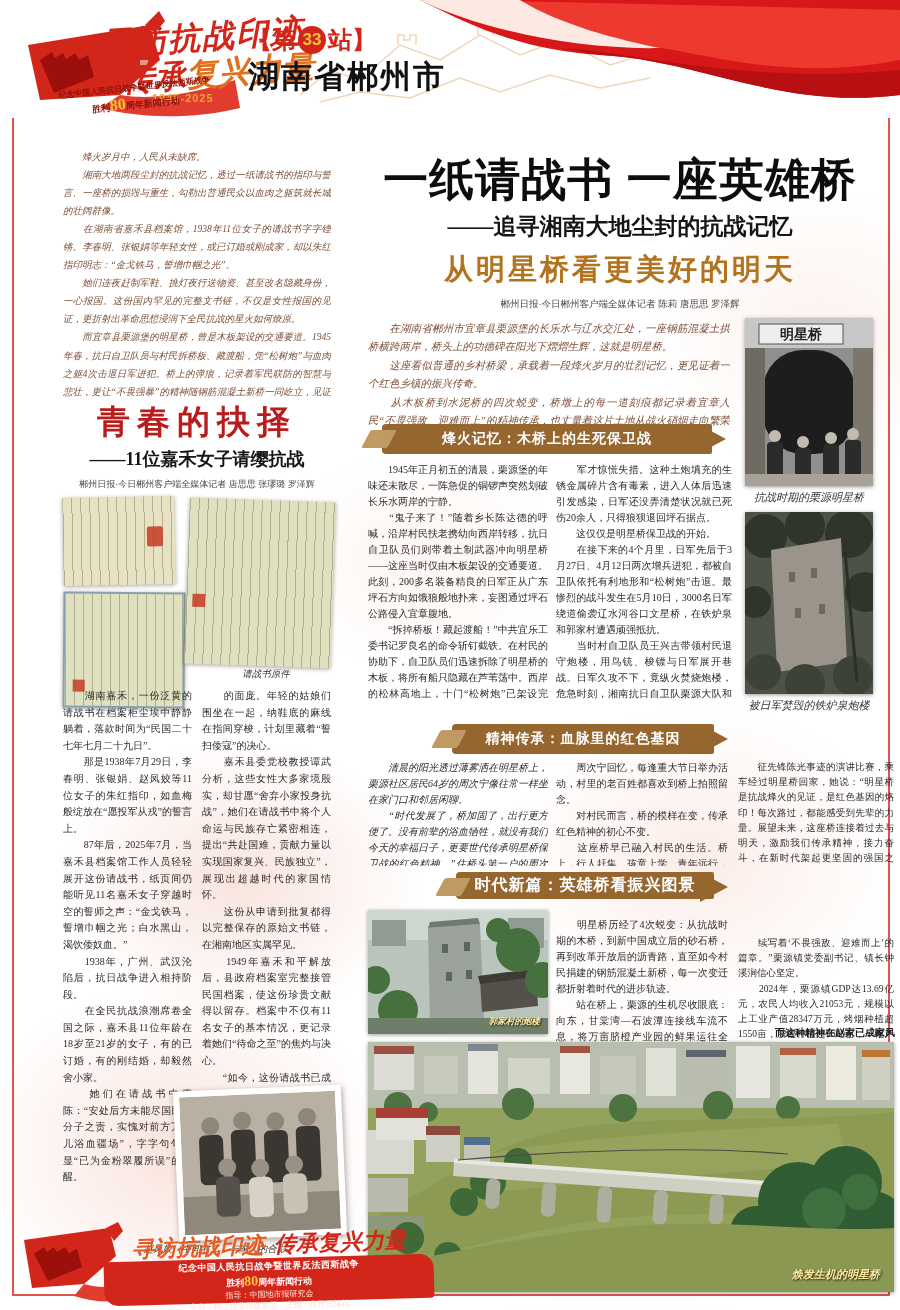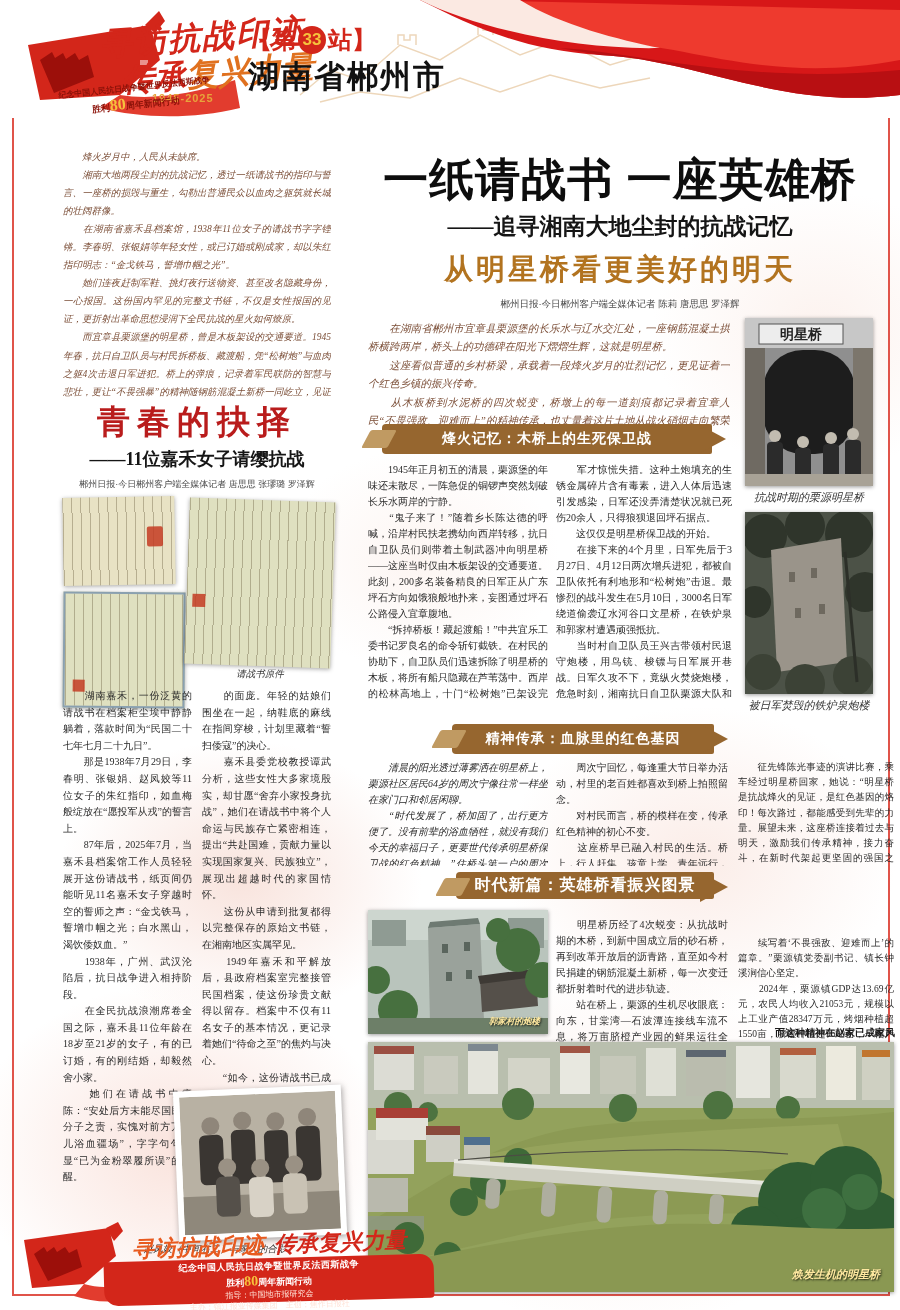--- a/index.html
+++ b/index.html
@@ -57,21 +57,21 @@
     letter-spacing:7px;z-index:1;}
   .l-sub{position:absolute;left:63px;top:447px;width:268px;text-align:center;
     font-weight:bold;font-size:18px;color:#151515;z-index:1;}
   .l-byline{position:absolute;left:63px;top:478px;width:268px;text-align:center;
     font-size:9px;color:#4a4a4a;z-index:1;font-family:"Liberation Sans",sans-serif;}
   .doc{position:absolute;background-color:#e8e2c4;z-index:1;
     background-image:repeating-linear-gradient(90deg, rgba(70,55,25,.30) 0 1px, transparent 1px 9px);
     box-shadow:0 1px 4px rgba(0,0,0,.35);}
   .doc.green{background-color:#dfe0c0;}
   .seal{position:absolute;background:#c43b22;opacity:.85;}
-  .doc-cap{position:absolute;left:187px;top:668px;width:146px;text-align:center;
+  .doc-cap{position:absolute;left:193px;top:668px;width:146px;text-align:center;
     font-style:italic;font-size:9.5px;color:#333;z-index:1;}
   .l-col{position:absolute;width:129px;font-size:10px;line-height:1.66;text-align:justify;
     white-space:pre-line;overflow:hidden;color:#2a2a2a;z-index:1;}
   .photo-frame{position:absolute;background:#fff;padding:6px;box-shadow:1px 2px 6px rgba(0,0,0,.35);z-index:2;}
   .fam-cap{position:absolute;left:90px;top:1243px;width:250px;text-align:center;
     font-style:italic;font-size:9.5px;color:#333;z-index:2;}
 
   
   .botbanner{position:absolute;left:14px;top:1222px;width:430px;height:80px;z-index:3;}
   .bot-slogan{position:absolute;left:118px;top:8px;font-family:"Liberation Serif",serif;

